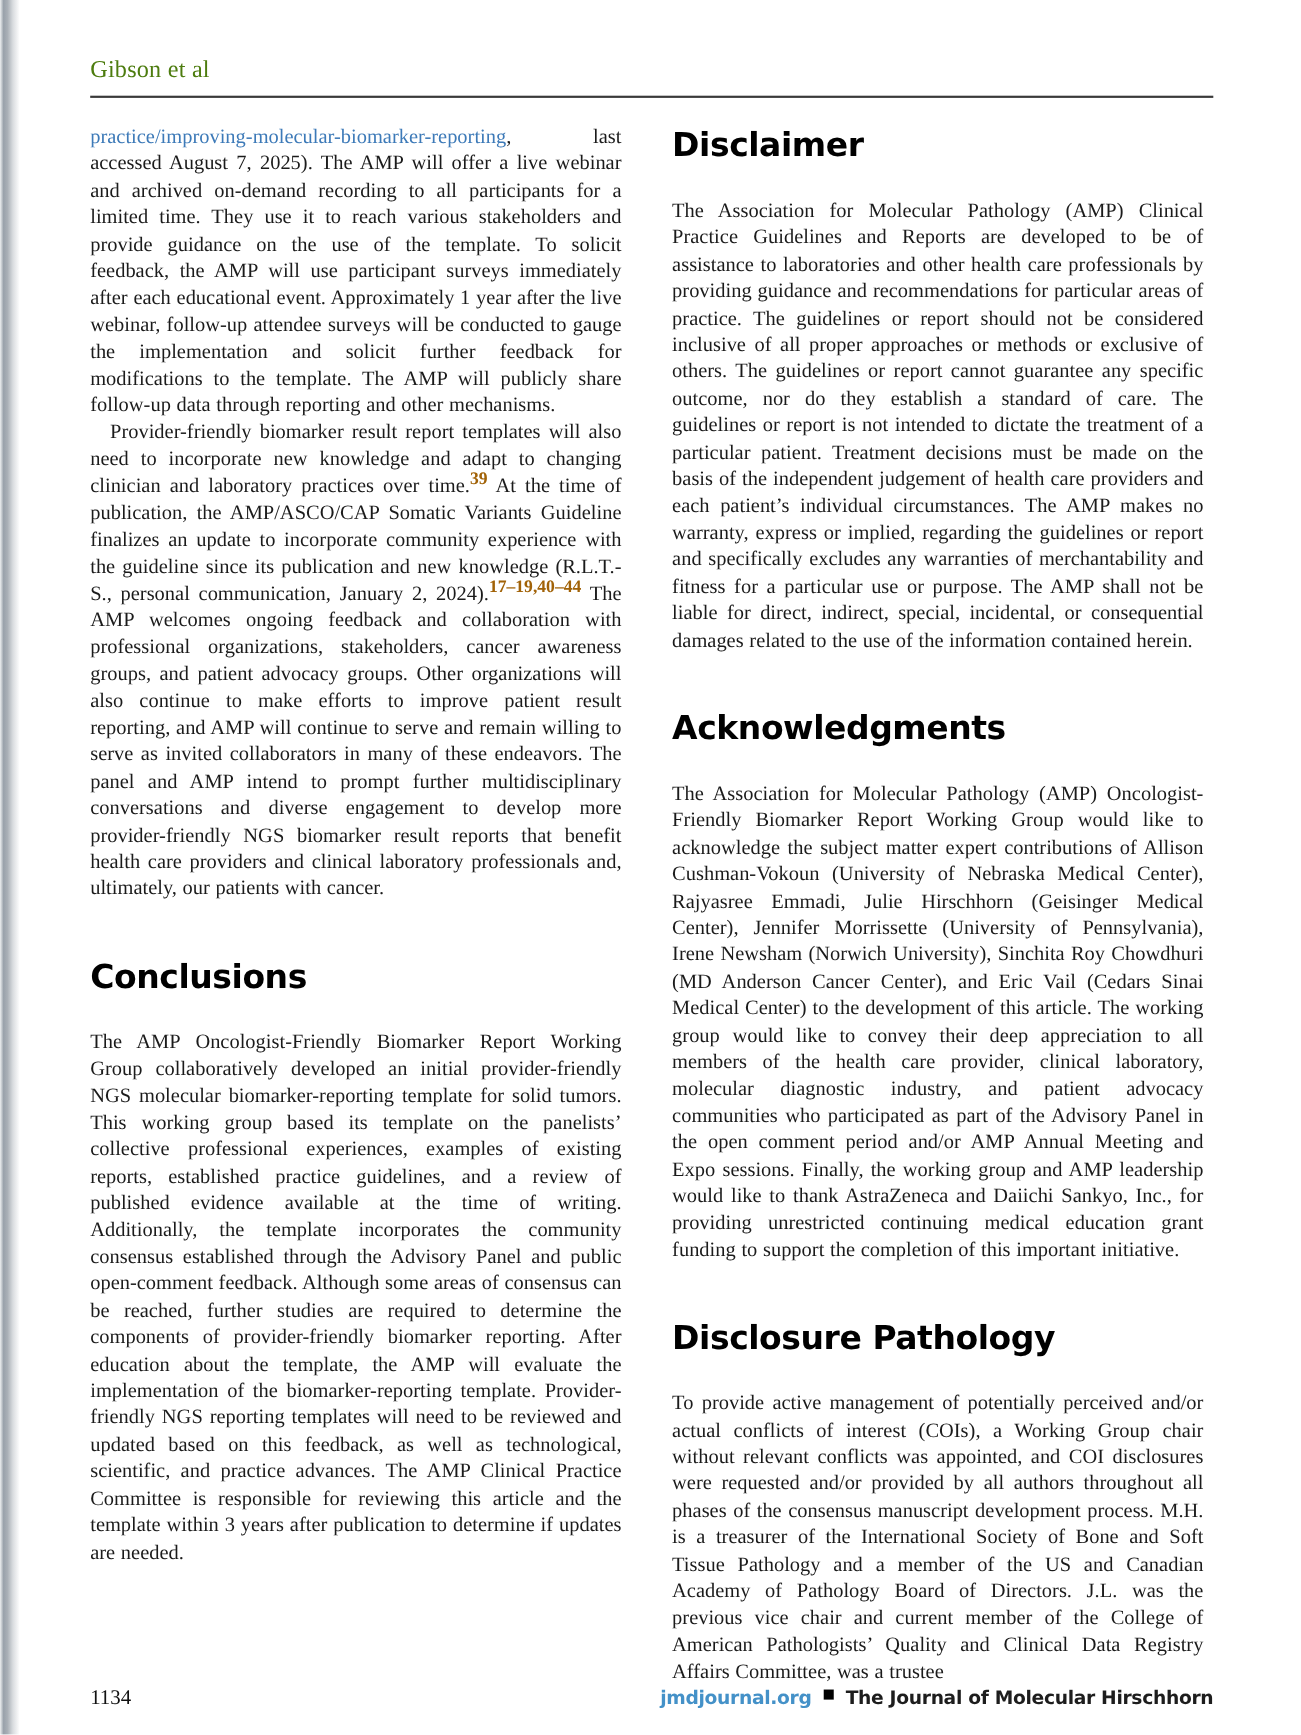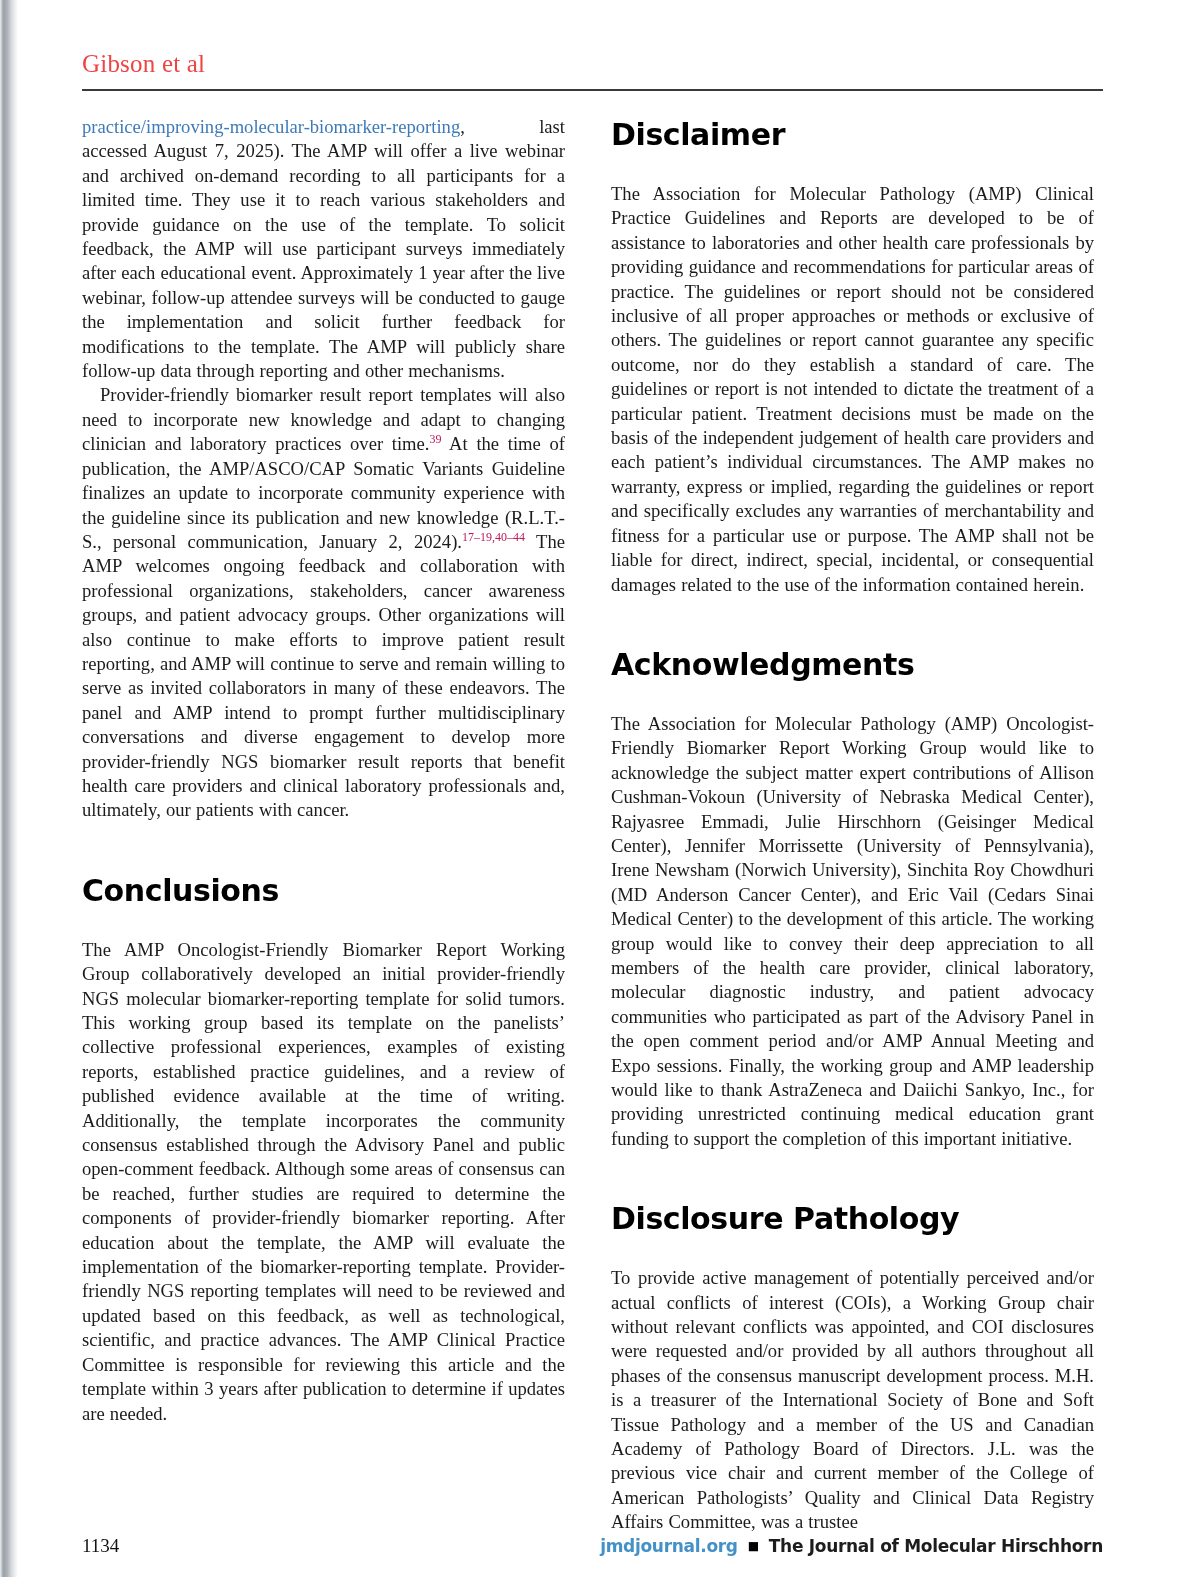--- a/index.html
+++ b/index.html
@@ -21,23 +21,23 @@
     width: 18px;
     background: linear-gradient(to right, #eef0f1 0%, #99a1aa 18%, #aab0b7 38%, #d9dcdf 65%, #ffffff 100%);
   }
   .content-frame {
     padding: 50px 80px 0 82px;
     display: flex;
     flex-direction: column;
     flex: 1 1 auto;
   }
   .running-head {
-    font-size: 25px;
+    font-size: 22px;
     letter-spacing: 0.2px;
-    color: #ef4444;
+    color: #4d7c0f;
   }
   .head-rule {
     border: none;
     border-top: 2.5px solid #3a3a3a;
     margin-top: 11px;
   }
   .columns {
     display: flex;
     gap: 46px;
     margin-top: 24px;
@@ -63,45 +63,45 @@
     color: #000;
     margin: 50px 0 30px 0;
   }
   .section-heading.first { margin-top: 2px; }
   .doc-link {
     color: #3d7ab8;
     text-decoration: none;
     cursor: pointer;
   }
   .cite {
-    color: #be185d;
-    font-size: 12px;
+    color: #a16207;
+    font-size: 16px;
     line-height: 0;
     vertical-align: super;
     cursor: pointer;
+    font-weight: bold;
   }
   .page-footer {
     margin-top: auto;
     padding: 0 80px 28px 82px;
     display: flex;
     align-items: baseline;
     justify-content: space-between;
   }
   .page-num {
     font-size: 19px;
     color: #111;
   }
   .footer-right {
     font-family: "DejaVu Sans", "Liberation Sans", sans-serif;
     font-size: 17px;
     font-weight: 600;
     letter-spacing: -0.3px;
     color: #1d1d1d;
     display: inline-flex;
-    align-items: center;
     gap: 10px;
   }
   .footer-link {
     color: #4491c8;
     text-decoration: none;
     cursor: pointer;
   }
   .footer-square {
     font-size: 12px;
     color: #000;

